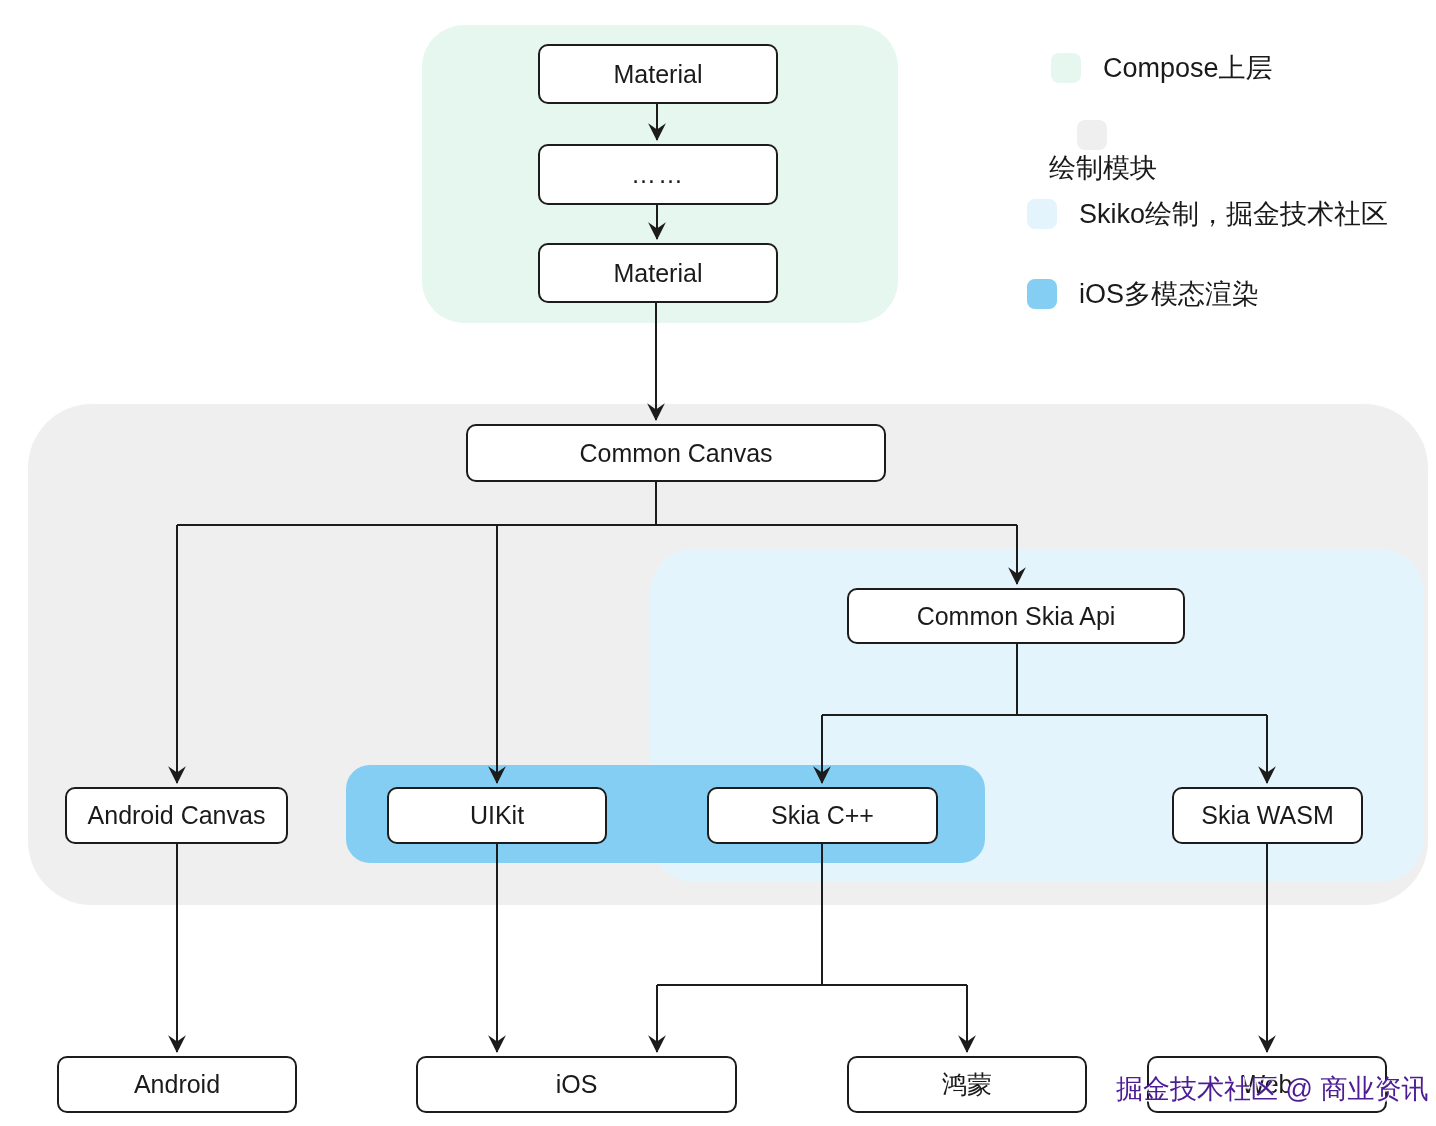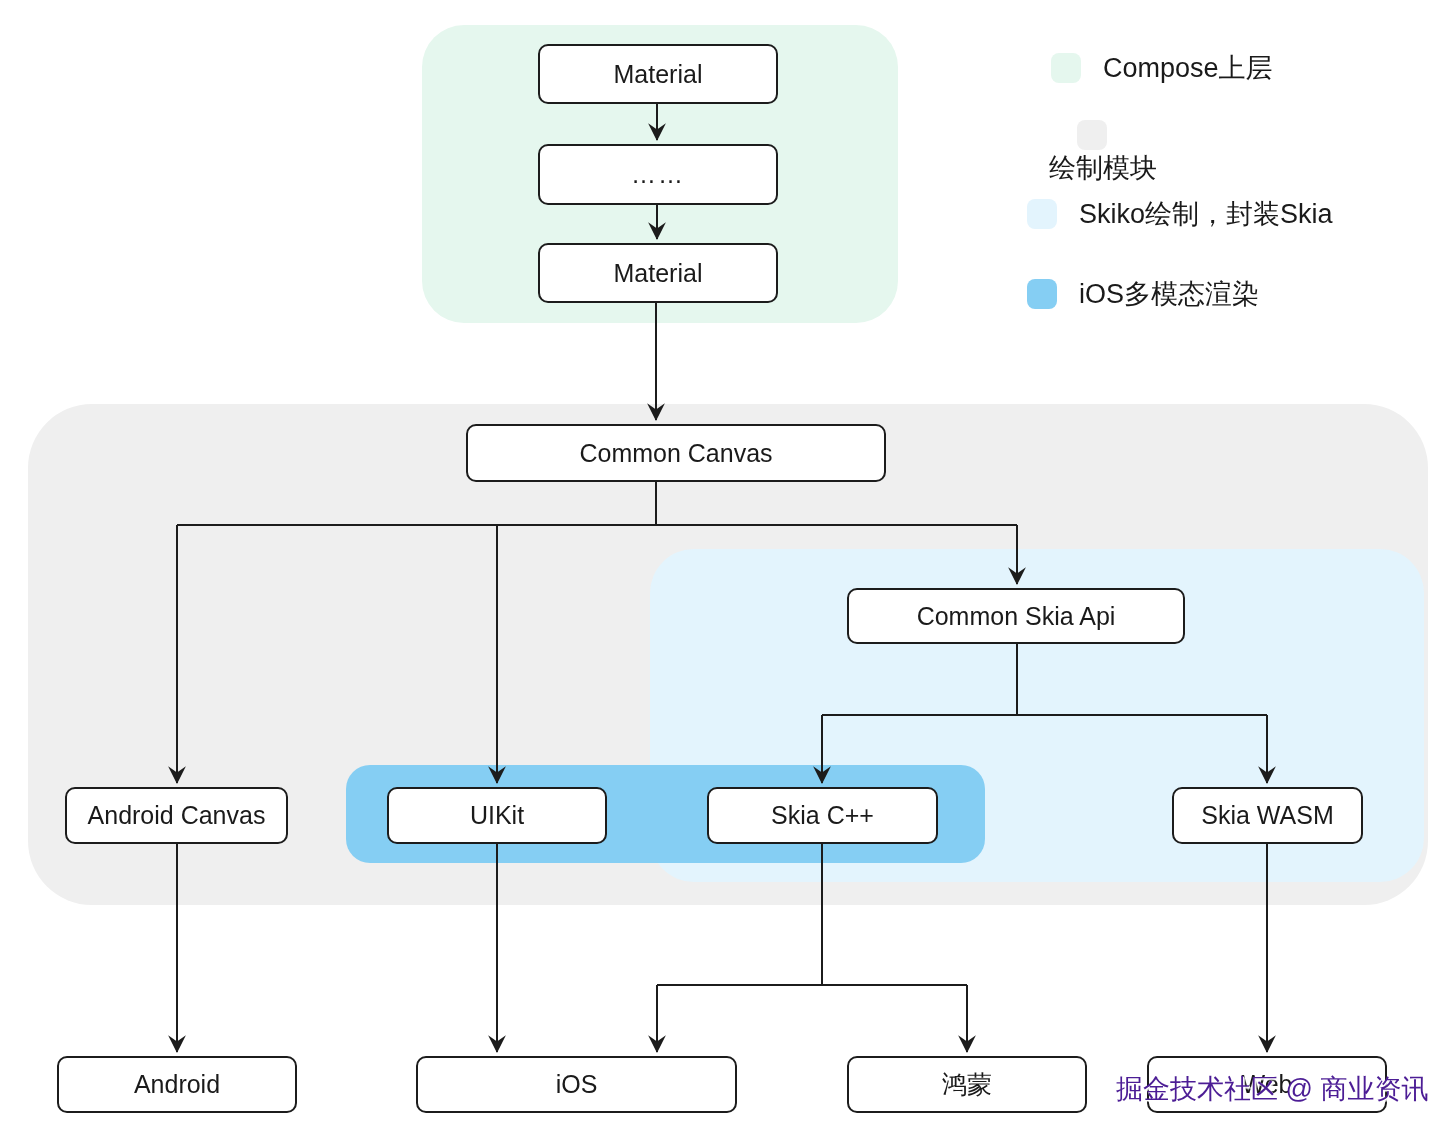--- a/index.html
+++ b/index.html
@@ -118,21 +118,21 @@
   <div class="legend-row lr0">
     <span class="swatch sw0"></span>
     <span class="legend-label">Compose上层</span>
   </div>
   <div class="legend-row lr1">
     <span class="swatch sw1"></span>
     <span class="legend-label">绘制模块</span>
   </div>
   <div class="legend-row lr2">
     <span class="swatch sw2"></span>
-    <span class="legend-label">Skiko绘制，封装Skia</span>
+    <span class="legend-label">Skiko绘制，掘金技术社区</span>
   </div>
   <div class="legend-row lr3">
     <span class="swatch sw3"></span>
     <span class="legend-label">iOS多模态渲染</span>
   </div>
 
   <div class="watermark">掘金技术社区 @ 商业资讯</div>
 
 </div>
 

